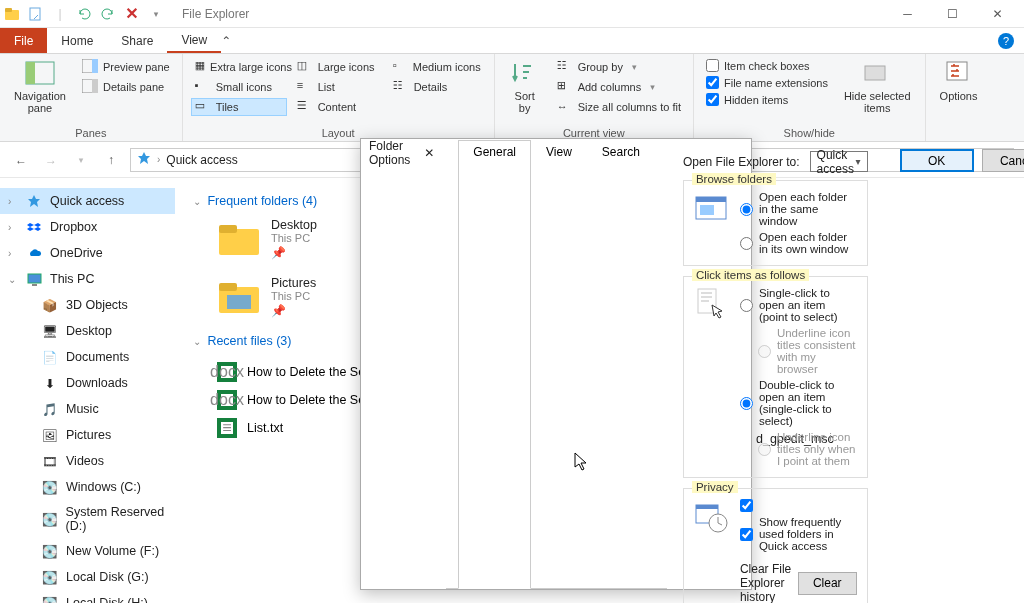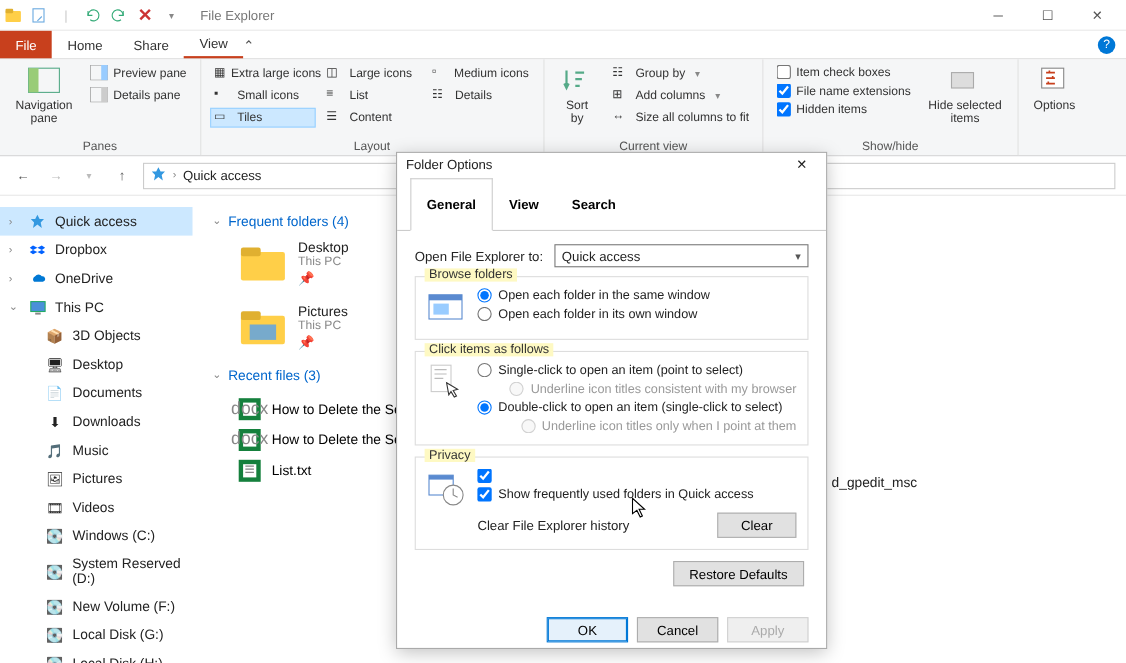--- a/index.html
+++ b/index.html
@@ -58,25 +58,25 @@
 .content .folder-item { display: flex; align-items: center; gap: 10px; }
 .content .folder-item .big-folder { width: 44px; height: 36px; }
 .content .folder-item .f-name { font-size: 12.5px; color: #222; }
 .content .folder-item .f-sub { font-size: 11px; color: #888; }
 .content .folder-item .pin { color: #888; font-size: 12px; margin-top: 2px; }
 .content .file-item { display: flex; align-items: center; gap: 10px; margin-left: 24px; padding: 4px 0; }
 .content .file-item .f-icon { width: 20px; height: 20px; display: flex; align-items: center; justify-content: center; color: #888; font-size: 16px; border: 4px solid #15803d; }
 .content .file-item .f-name { font-size: 12.5px; }
 
 
-.dialog { position: absolute; left: 360px; top: 138px; width: 392px; height: 452px; background: #fff; border: 1px solid #aaa; box-shadow: 0 4px 16px rgba(0,0,0,0.25); z-index: 100; display: flex; flex-direction: column; }
+.dialog { position: absolute; left: 360px; top: 138px; width: 392px; height: 452px; background: #fff; border: 1px solid #aaa; box-shadow: 0 4px 16px rgba(0,0,0,0.25); z-index: 100; display: flex; }
 .dlg-title { height: 28px; display: flex; align-items: center; padding: 0 8px; font-size: 12px; color: #222; }
 .dlg-title .dlg-close { margin-left: auto; width: 28px; height: 22px; display: flex; align-items: center; justify-content: center; }
 .dlg-tabs { display: flex; padding: 0 12px; border-bottom: 1px solid #ccc; }
-.dlg-tab { padding: 16px 14px; font-size: 12px; border: 1px solid transparent; cursor: default; position: relative; top: 1px; font-weight: bold; }
+.dlg-tab { padding: 4px 14px; font-size: 12px; border: 1px solid transparent; cursor: default; position: relative; top: 1px; }
 .dlg-tab.active { border: 1px solid #ccc; border-bottom: 1px solid #fff; background: #fff; }
 .dlg-body { flex: 1; padding: 12px 16px; font-size: 12px; color: #222; }
 .dlg-row { display: flex; align-items: center; gap: 10px; margin-bottom: 8px; }
 .dlg-select { flex: 1; height: 21px; border: 1px solid #7a7a7a; padding: 0 6px; font-size: 12px; background: #fff; display: flex; align-items: center; justify-content: space-between; }
 .fieldset { border: 1px solid #ddd; padding: 10px 10px 10px 10px; margin-bottom: 10px; position: relative; }
 .fieldset .legend { position: absolute; top: -8px; left: 8px; background: #fef9c3; padding: 0 4px; font-size: 11.5px; color: #333; }
 .fieldset .fs-body { display: flex; gap: 10px; }
 .fs-icon { width: 36px; height: 36px; flex-shrink: 0; }
 .fs-opts { flex: 1; display: flex; flex-direction: column; gap: 4px; }
 .radio-row, .check-row { display: flex; align-items: center; gap: 6px; font-size: 11.5px; }

